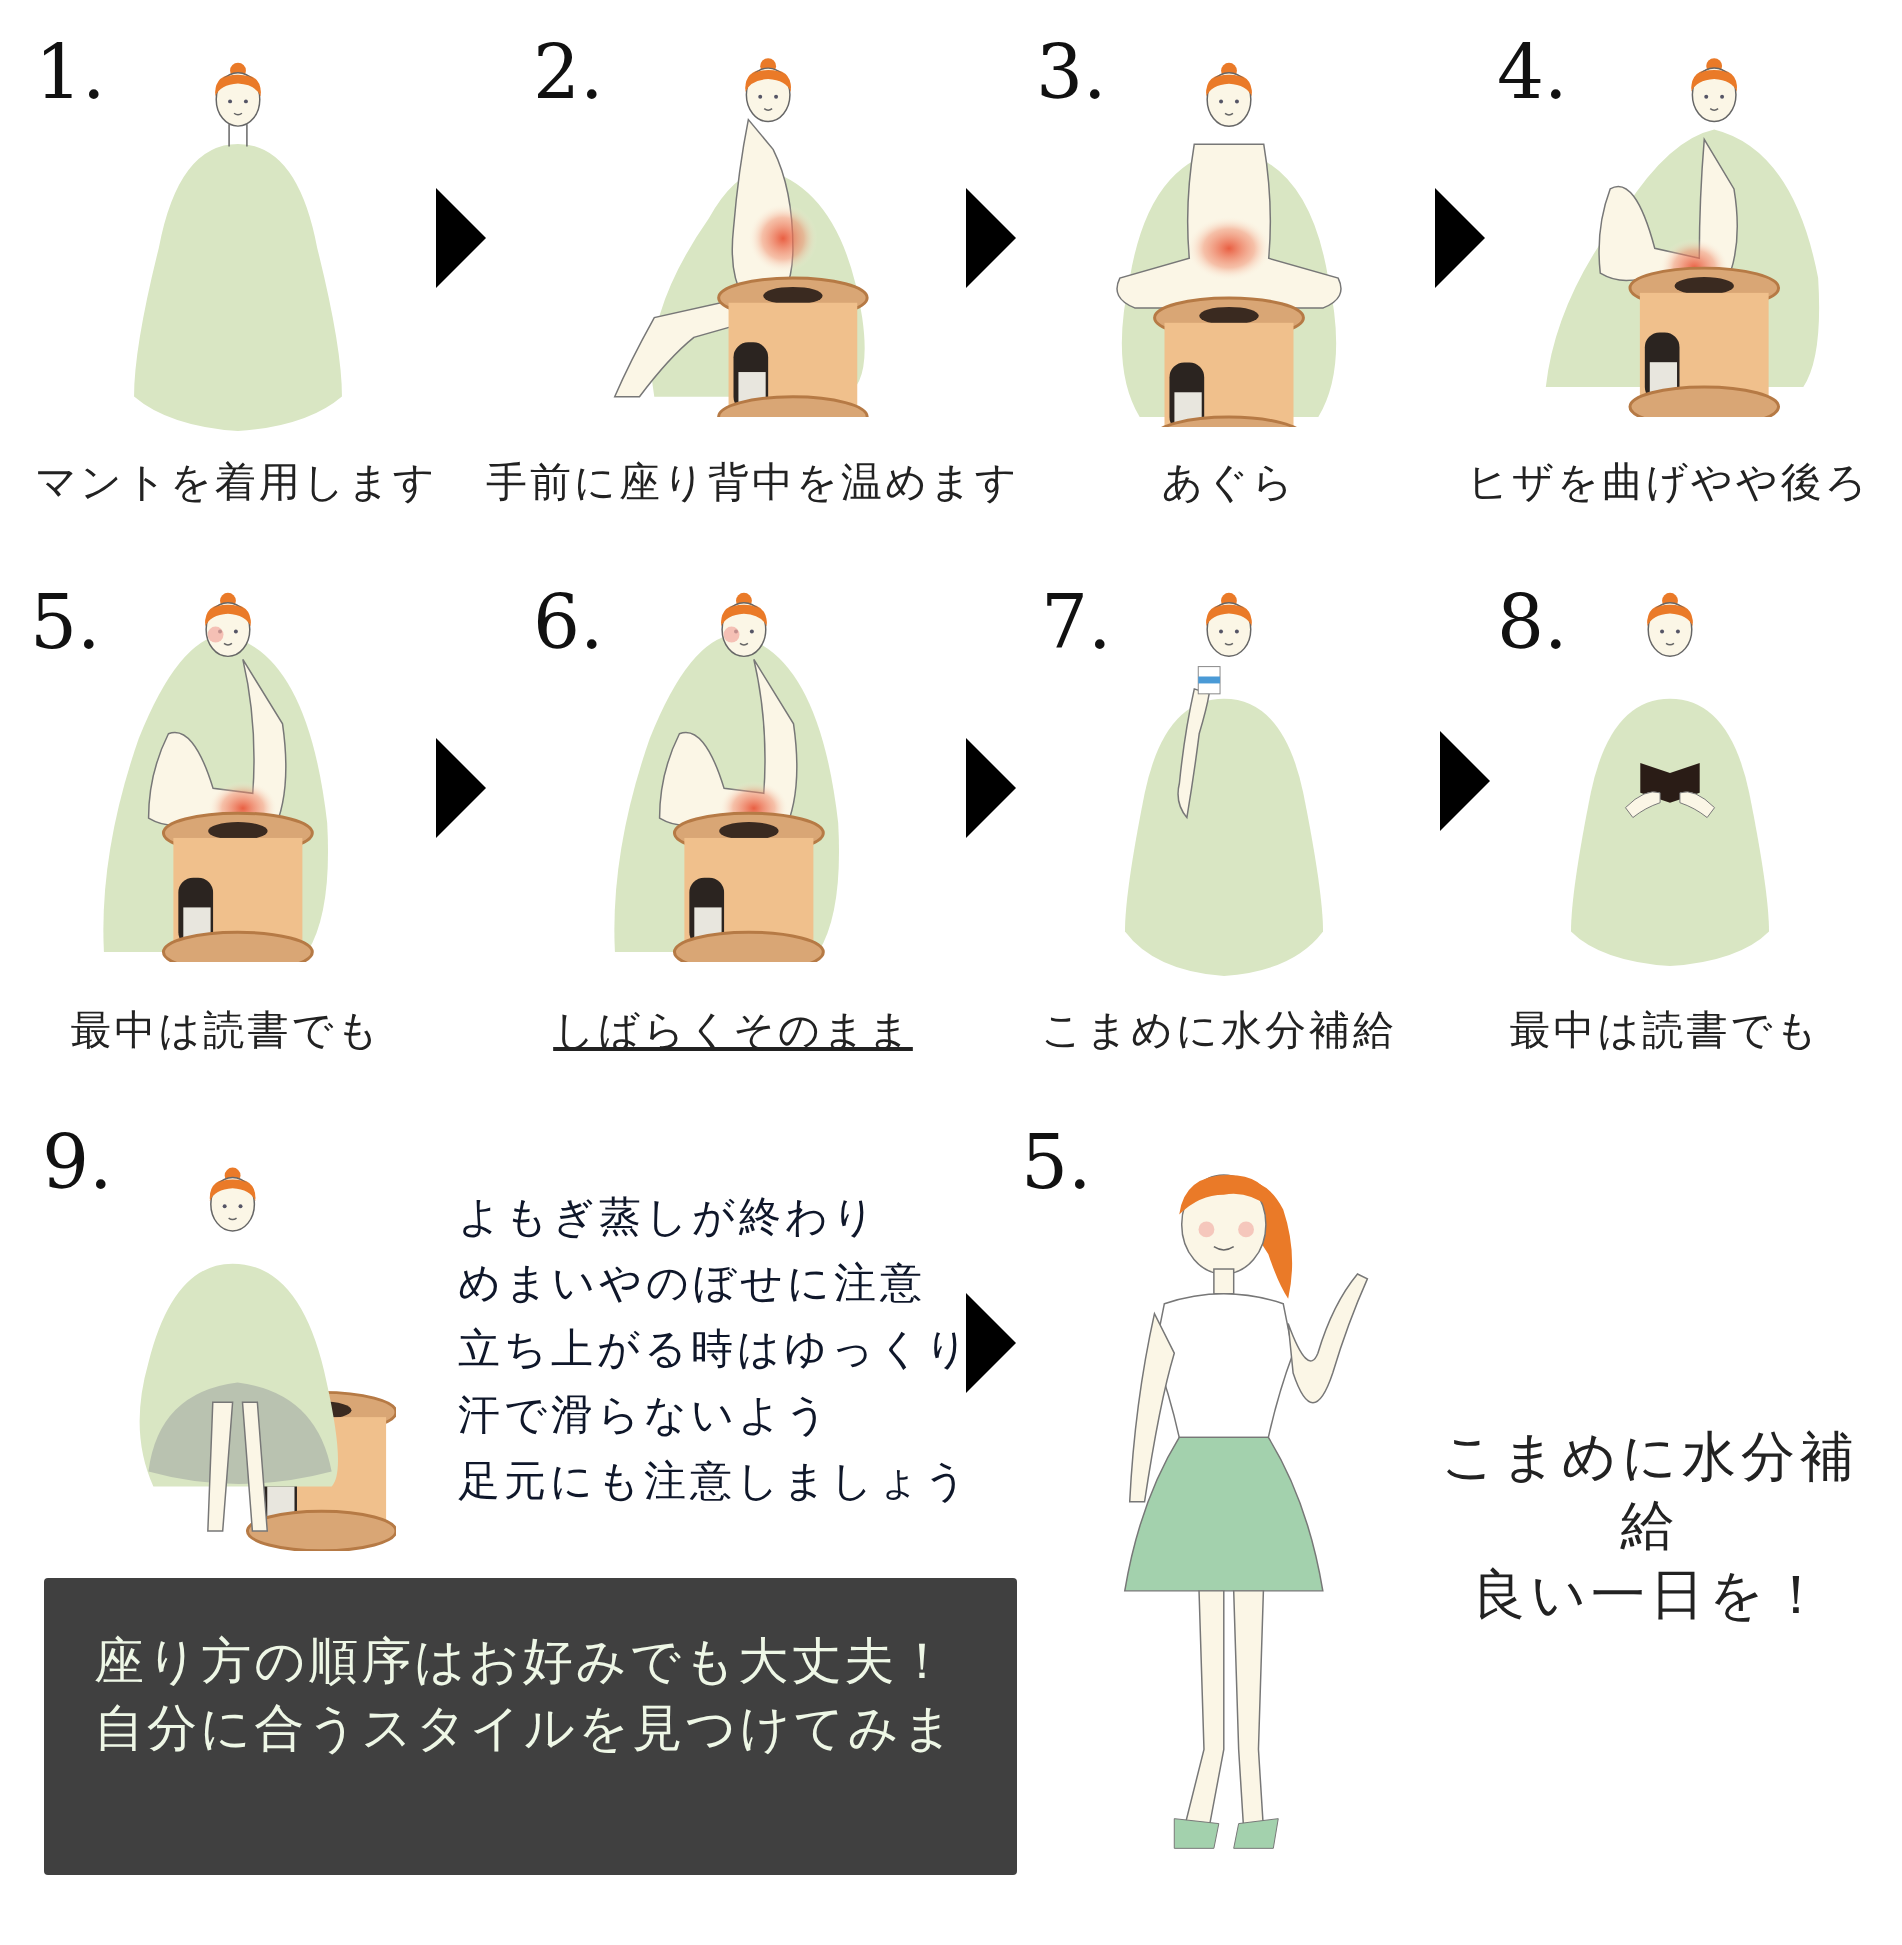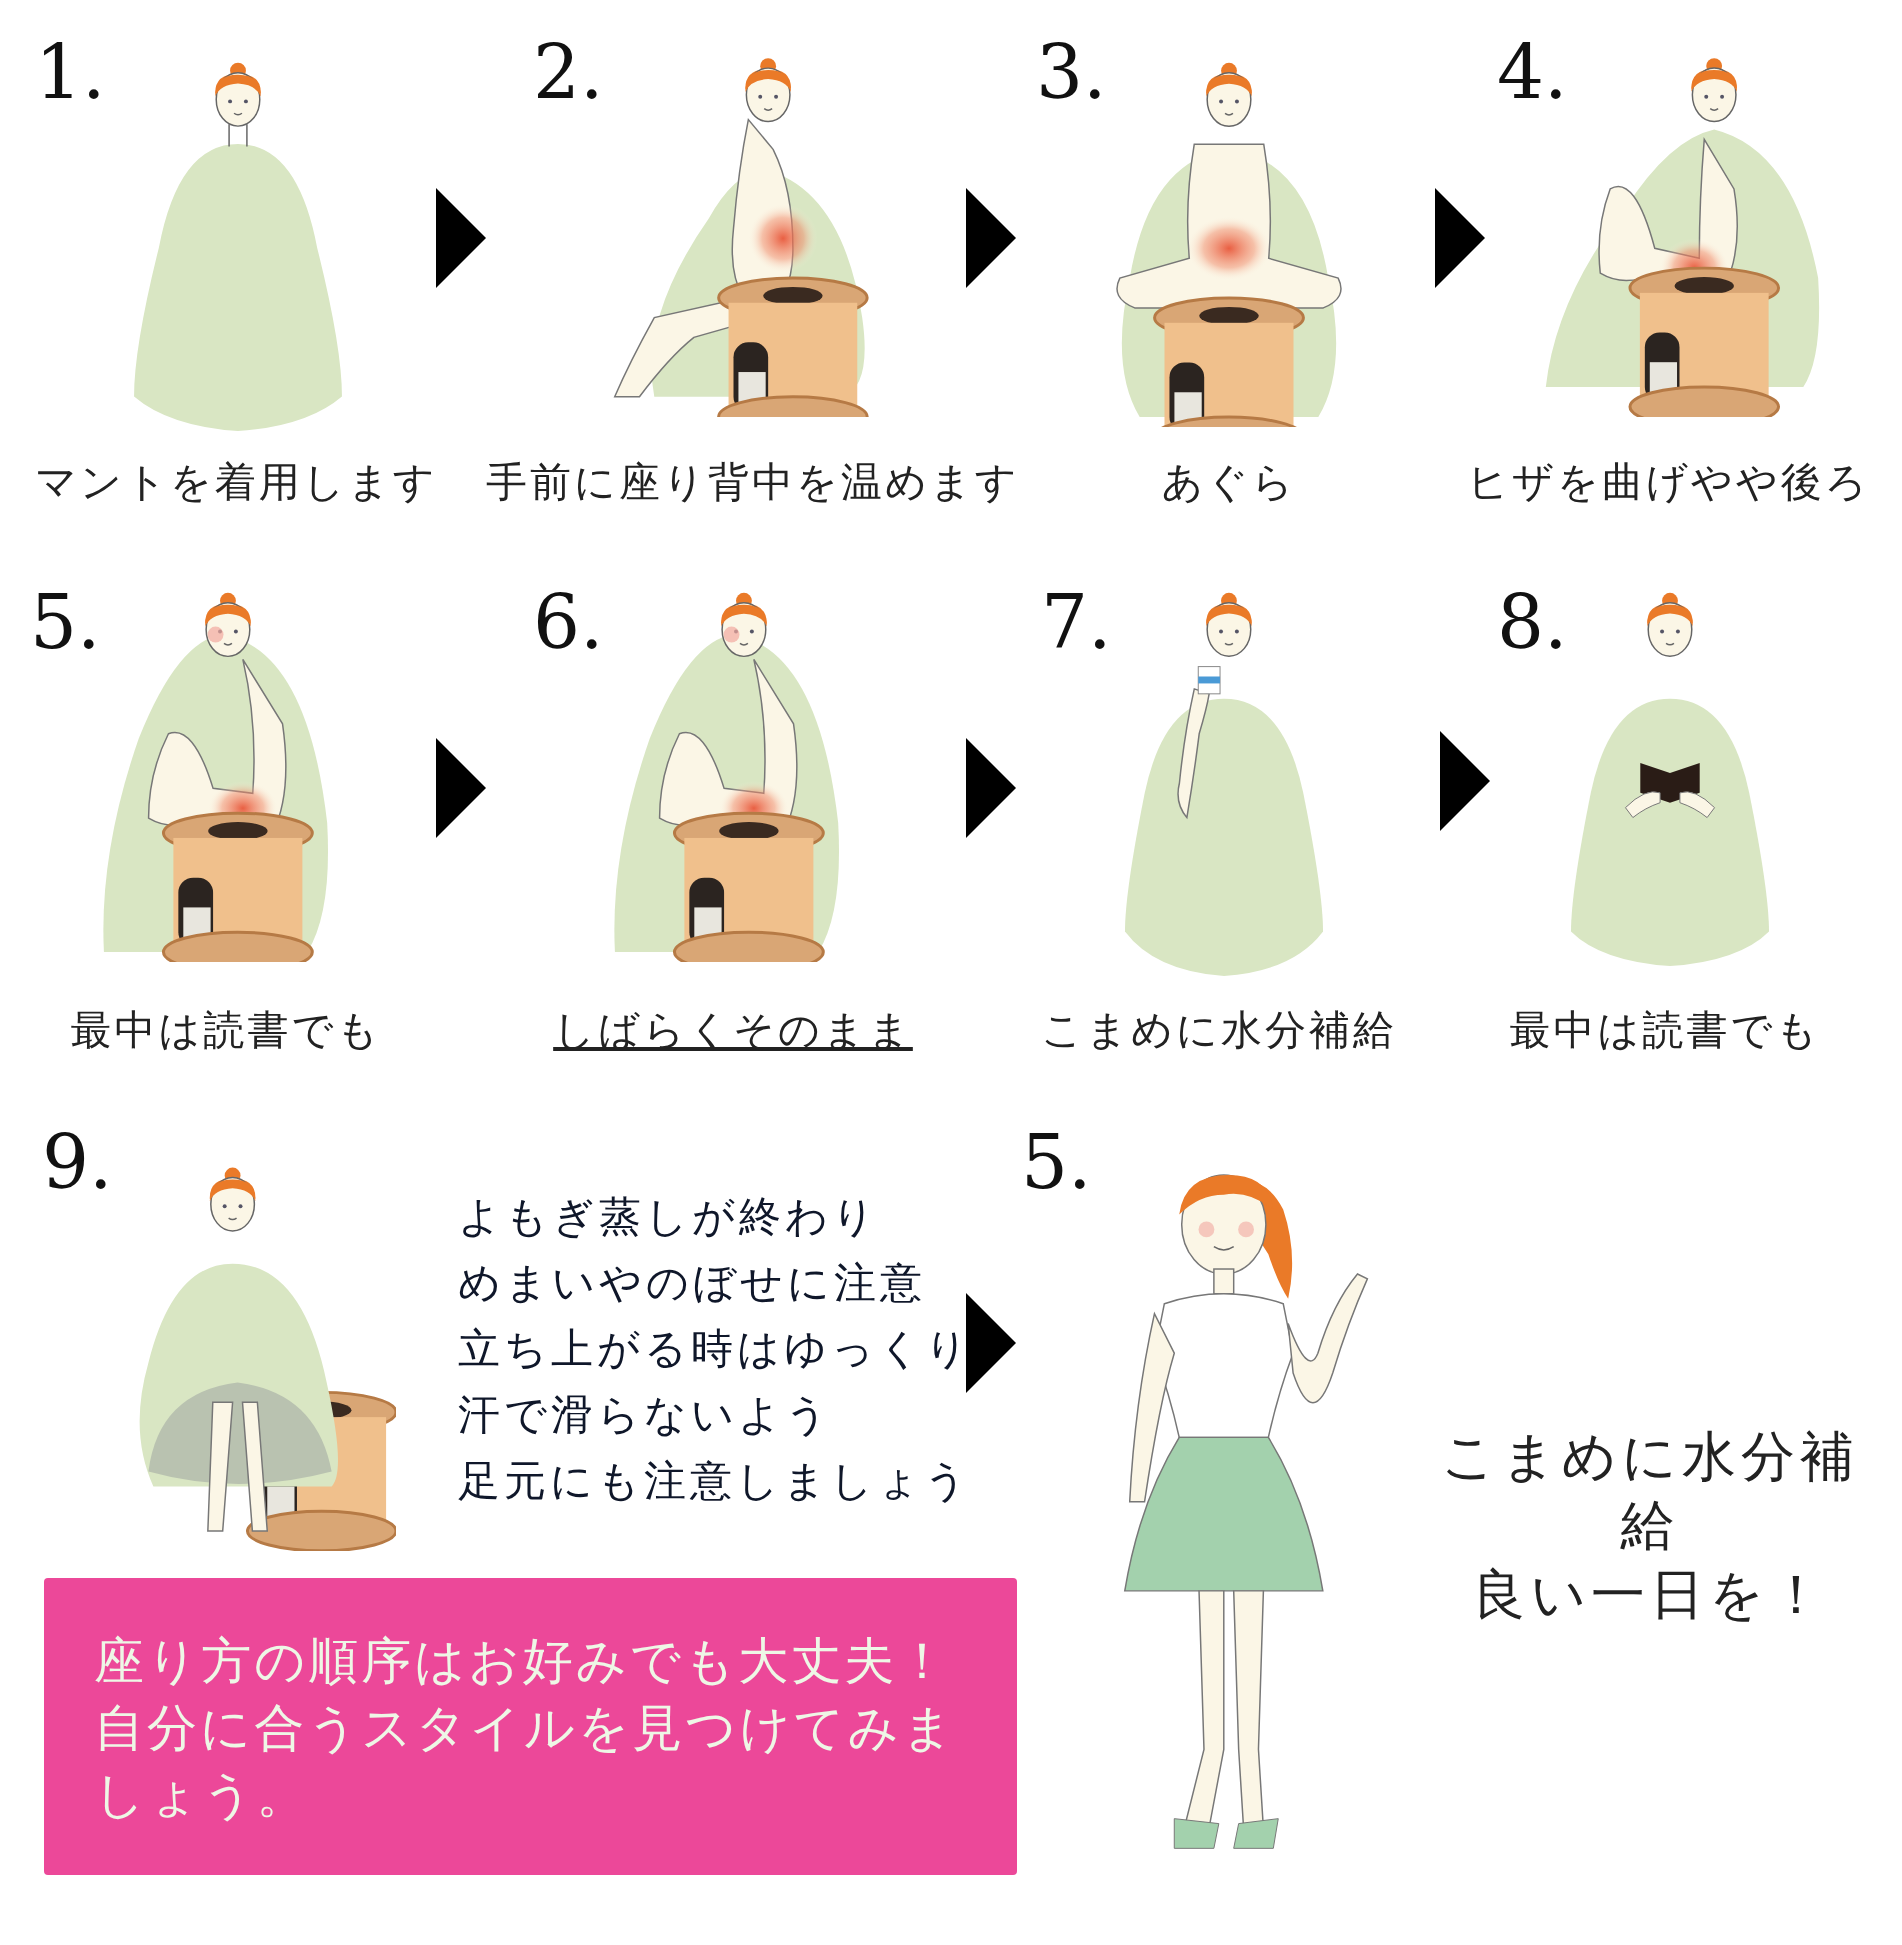--- a/index.html
+++ b/index.html
@@ -10,21 +10,21 @@
   .cap { position:absolute; font-size:41px; line-height:1.2; color:#222; white-space:nowrap;
          text-align:center; letter-spacing:3px; }
   .arrow { position:absolute; width:0; height:0;
            border-top:50px solid transparent; border-bottom:50px solid transparent;
            border-left:50px solid #000; }
   .fig { position:absolute; }
   .notes { position:absolute; left:458px; top:1184px; font-size:42px; line-height:66px;
            letter-spacing:4px; color:#0f172a; }
   .notes div { white-space:nowrap; }
   .tip { position:absolute; left:44px; top:1578px; width:973px; height:297px;
-         background:#ec4899; border-radius:4px; box-sizing:border-box;
+         background:#404040; border-radius:4px; box-sizing:border-box;
          padding:50px 45px 0 50px; color:#eef7e6; font-size:50px; line-height:67px;
          letter-spacing:3px; }
   .tip div { white-space:nowrap; }
   .closing { position:absolute; left:1432px; top:1422px; width:436px; text-align:center;
              font-size:54px; line-height:69px; letter-spacing:5px; color:#222; }
 </style>
 </head>
 <body>
 
 <svg width="0" height="0" style="position:absolute">
@@ -178,15 +178,14 @@
 </svg>
 
 <div class="closing">
   <div>こまめに水分補給</div>
   <div>良い一日を！</div>
 </div>
 
 <div class="tip">
   <div>座り方の順序はお好みでも大丈夫！</div>
   <div>自分に合うスタイルを見つけてみま</div>
-  <div>しょう。</div>
 </div>
 
 
 </body></html>

